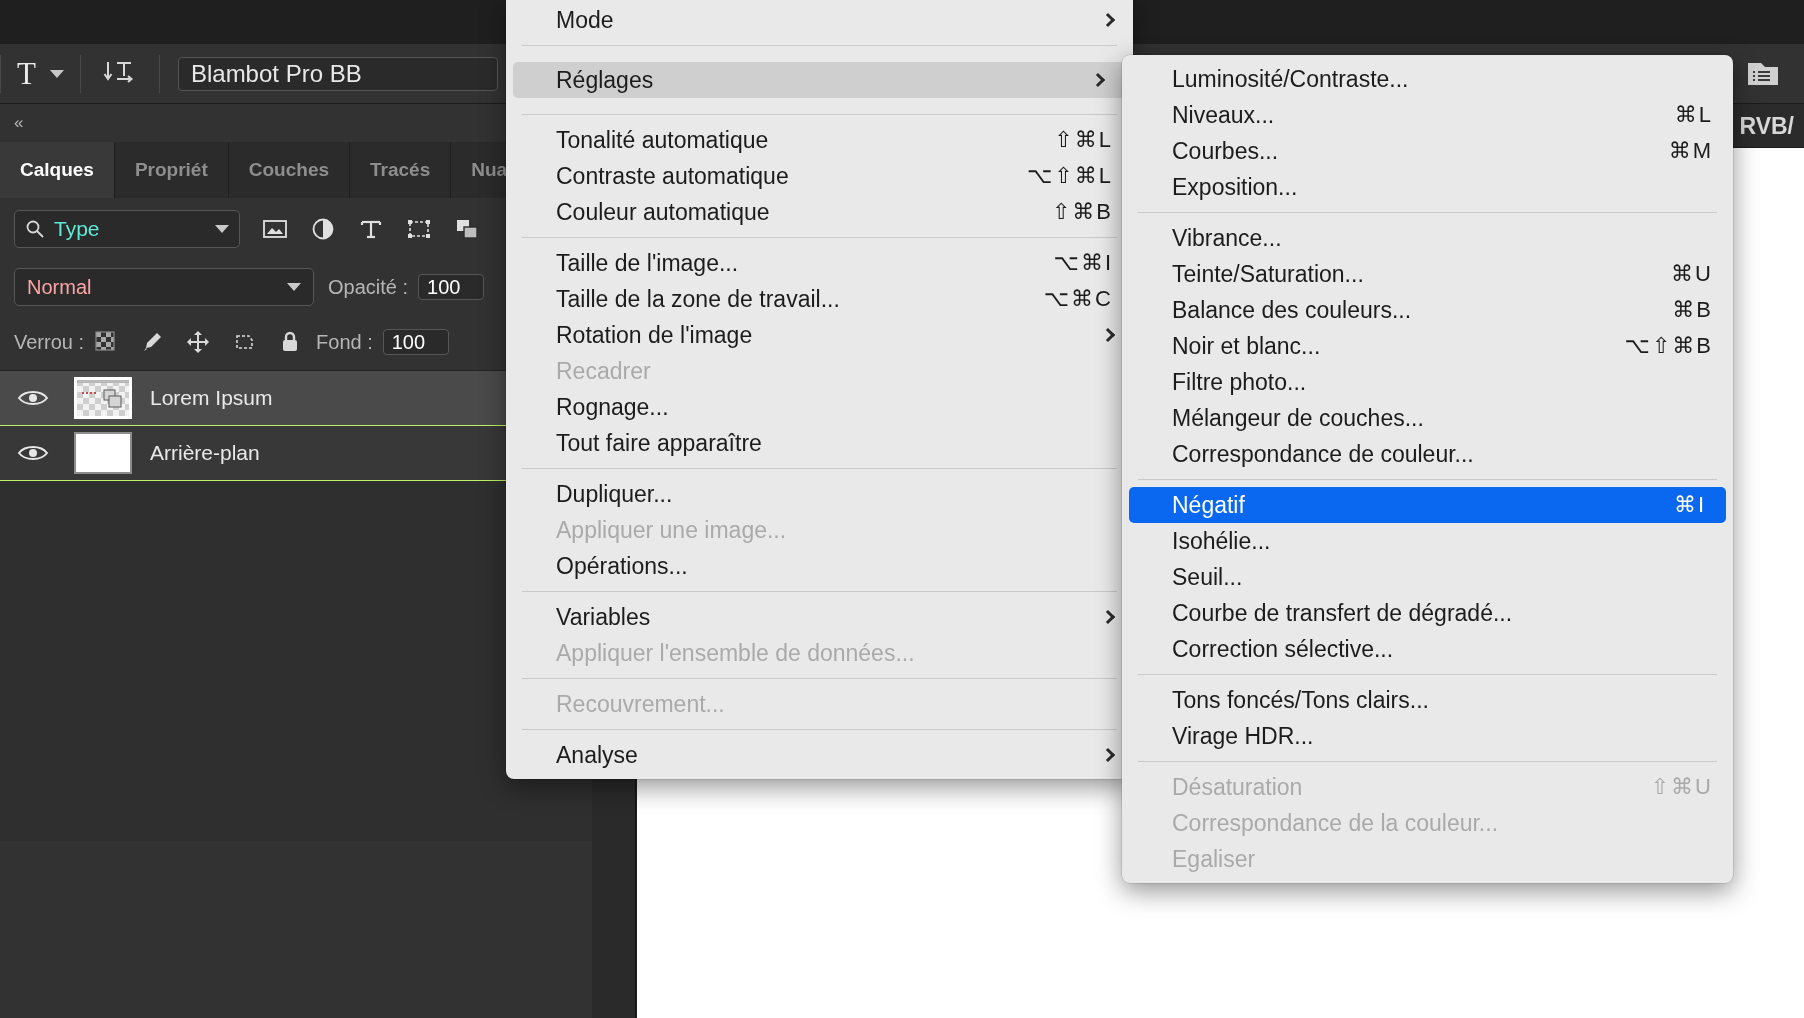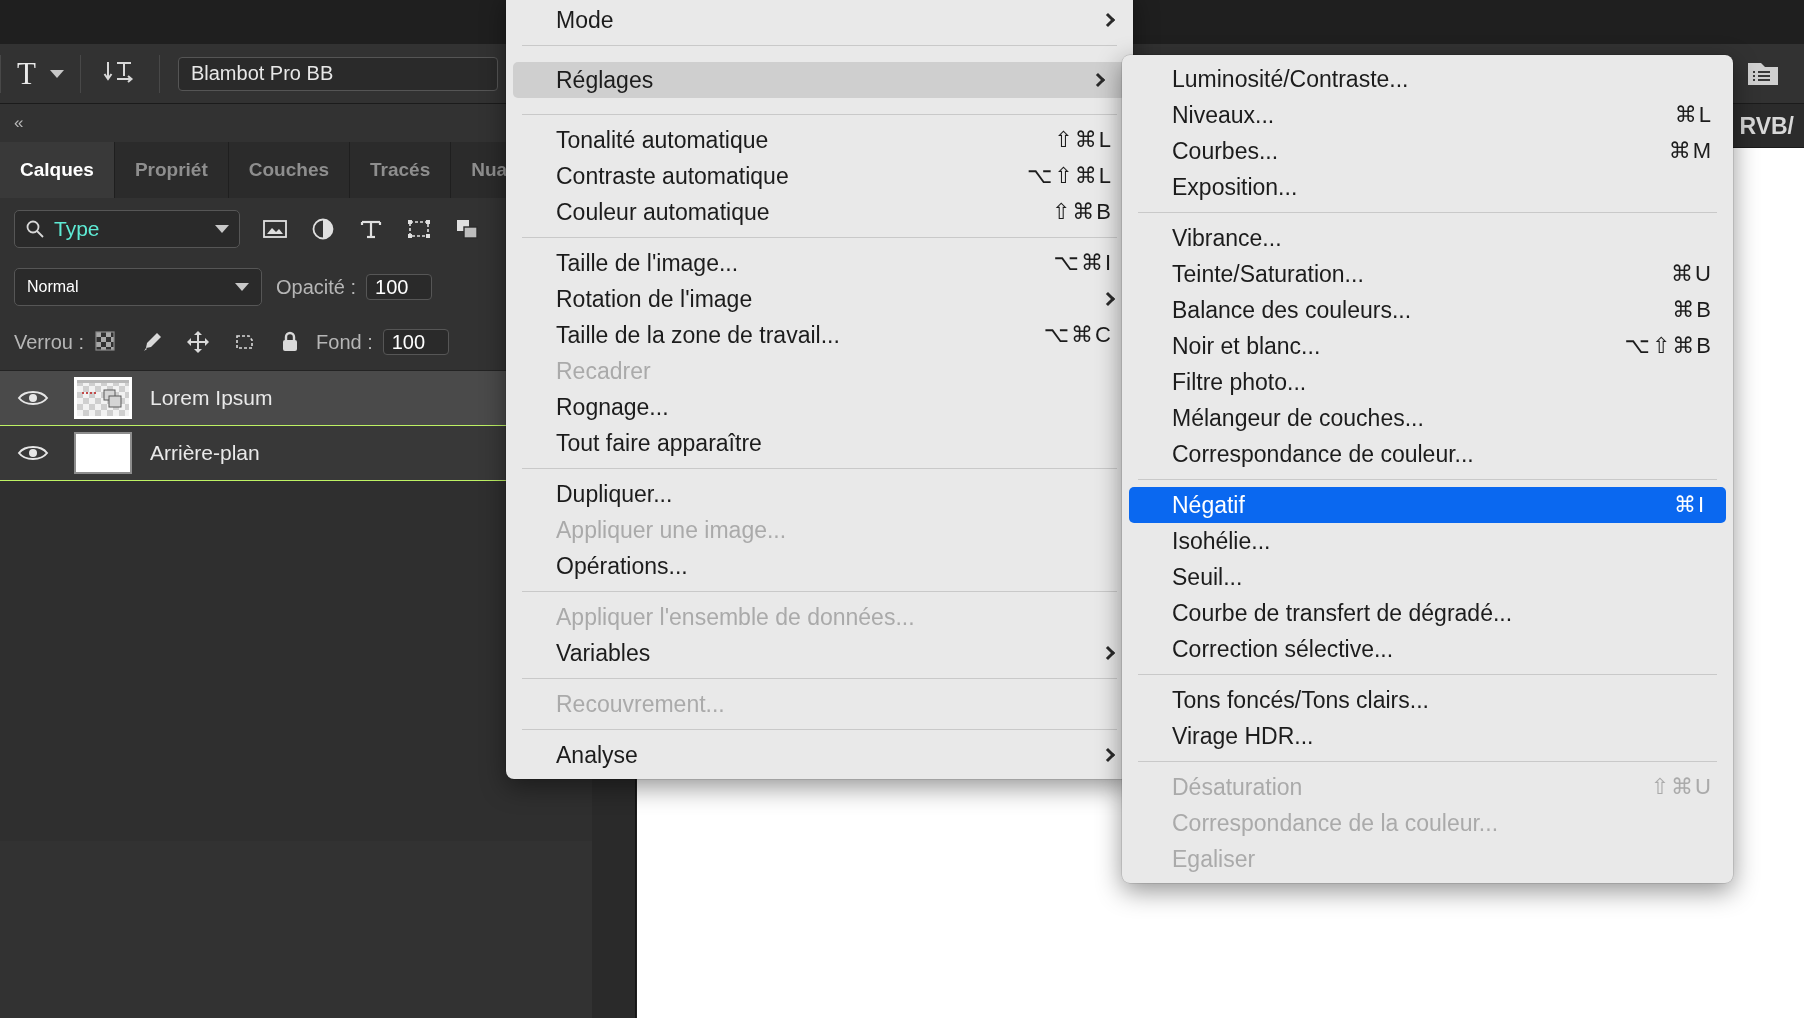--- a/index.html
+++ b/index.html
@@ -36,21 +36,21 @@
     display: flex; align-items: center; gap: 14px; padding: 0 16px;
     color: #e3e3e3;
   }
   .glyph-T { font-family: "Liberation Serif", serif; font-size: 31px; line-height: 1; color: #eaeaea; }
   .chev { width: 0; height: 0; border-left: 7px solid transparent; border-right: 7px solid transparent;
           border-top: 8px solid #c8c8c8; }
   .orient-icon { padding: 0 22px; }
   .font-field {
     margin-left: 18px; width: 320px; height: 34px; background: #2a2a2a;
     border: 1px solid #555; border-radius: 4px; color: #e8e8e8;
-    font-size: 20px; display: flex; align-items: center; padding: 0 12px;
+    font-size: 24px; display: flex; align-items: center; padding: 0 12px;
   }
   .right-tools { position: absolute; right: 0; top: 0; height: 60px; display: flex; align-items: center; }
   .right-tools .ob-sep { margin: 0 20px; }
   .panel-icon { width: 34px; height: 30px; margin-right: 24px; }
 
   .doc-tab {
     position: absolute; left: 0; top: 104px; width: 1804px; height: 44px;
     background: #2b2b2b; border-bottom: 1px solid #1b1b1b;
   }
   .doc-tab-label {
@@ -79,23 +79,23 @@
     width: 226px; height: 38px; background: #2a2a2a; border: 1px solid #565656;
     border-radius: 5px; display: flex; align-items: center; gap: 9px;
     padding: 0 10px; color: #5eead4; font-size: 21px;
   }
   .filter-select .sp { flex: 1; }
   .fi-icons { display: flex; align-items: center; gap: 22px; margin-left: 8px; }
   .fi { width: 26px; height: 26px; }
 
   .blend-row { height: 54px; display: flex; align-items: center; padding: 0 14px; gap: 0; }
   .blend-select {
-    width: 248px; height: 38px; background: #2a2a2a; border: 1px solid #565656;
+    width: 300px; height: 38px; background: #2a2a2a; border: 1px solid #565656;
     border-radius: 5px; display: flex; align-items: center; padding: 0 12px;
-    color: #ffffff; font-size: 16px;
+    color: #fca5a5; font-size: 20px;
   }
   .blend-select .sp { flex: 1; }
   .lbl { color: #b6b6b6; font-size: 20px; margin: 0 10px 0 14px; white-space: nowrap; }
   .numbox {
     height: 26px; min-width: 66px; background: #2a2a2a; border: 1px solid #565656;
     border-radius: 4px; color: #ffffff; font-size: 20px;
     display: flex; align-items: center; padding: 0 8px;
   }
 
   .lock-row { height: 56px; display: flex; align-items: center; padding: 0 14px; gap: 0; }
@@ -480,27 +480,27 @@
       <span>Couleur automatique</span>
       <span class="shortcut">⇧⌘B</span>
     </div>
     <div class="msep"></div>
 
     <div class="mi">
       <span>Taille de l'image...</span>
       <span class="shortcut">⌥⌘I</span>
     </div>
     <div class="mi">
+      <span>Taille de la zone de travail...</span>
+      <span class="shortcut">⌥⌘C</span>
+    </div>
+    <div class="mi">
       <span>Rotation de l'image</span>
       <span class="arrow"></span>
     </div>
-    <div class="mi">
-      <span>Taille de la zone de travail...</span>
-      <span class="shortcut">⌥⌘C</span>
-    </div>
     <div class="mi disabled">
       <span>Recadrer</span>
     </div>
     <div class="mi">
       <span>Rognage...</span>
     </div>
     <div class="mi">
       <span>Tout faire apparaître</span>
     </div>
     <div class="msep"></div>
@@ -509,26 +509,26 @@
       <span>Dupliquer...</span>
     </div>
     <div class="mi disabled">
       <span>Appliquer une image...</span>
     </div>
     <div class="mi">
       <span>Opérations...</span>
     </div>
     <div class="msep"></div>
 
+    <div class="mi">
+      <span>Variables</span>
+      <span class="arrow"></span>
+    </div>
     <div class="mi disabled">
       <span>Appliquer l'ensemble de données...</span>
-    </div>
-    <div class="mi">
-      <span>Variables</span>
-      <span class="arrow"></span>
     </div>
     <div class="msep"></div>
 
     <div class="mi disabled">
       <span>Recouvrement...</span>
     </div>
     <div class="msep"></div>
 
     <div class="mi">
       <span>Analyse</span>

